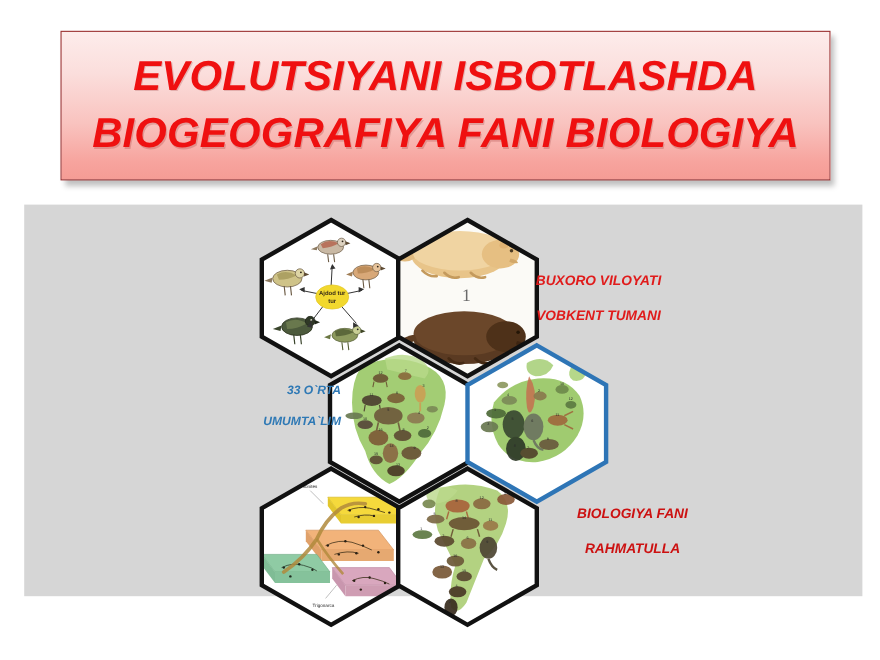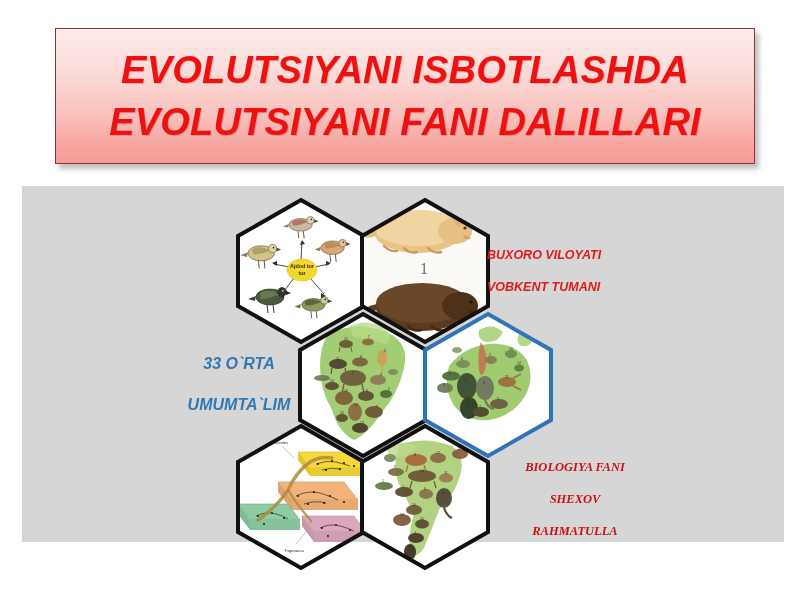--- a/index.html
+++ b/index.html
@@ -88,51 +88,50 @@
     font-weight: bold;
     font-style: italic;
     line-height: 1.28;
     white-space: pre-line;
   }
   #label-buxoro {
     left: 487px;
     top: 231px;
     color: #e01b1b;
     font-size: 12.5px;
-    text-align: left;
+    text-align: center;
   }
   #label-maktab {
     left: 168px;
     top: 334px;
     width: 142px;
     color: #2f79b5;
-    font-size: 16px;
-    text-align: center;
+    font-size: 11px;
+    text-align: right;
   }
   #label-teacher {
     left: 495px;
     top: 443px;
     width: 160px;
     color: #cc1111;
     font-size: 12.5px;
     text-align: center;
-    font-family: Liberation Serif, serif;
   }
 
   .tiny-label {
     font-family: "Liberation Sans", sans-serif;
     fill: #3a2d18;
   }
 </style>
 </head>
 <body>
 
 <div id="title-banner">
   <div class="title-line">EVOLUTSIYANI ISBOTLASHDA</div>
-  <div class="title-line">EVOLUTSIYANI FANI DALILLARI</div>
+  <div class="title-line">BIOGEOGRAFIYA FANI BIOLOGIYA</div>
 </div>
 
 <div id="content-panel"></div>
 
 <div class="hex" id="hex-finches">
   <svg viewBox="0 0 130 146">
     <defs>
       <clipPath id="clip-hex1">
         <polygon points="65,2 128,38 128,108 65,144 2,108 2,38"></polygon>
       </clipPath>
@@ -510,15 +509,14 @@
   <div>VOBKENT TUMANI</div>
 </div>
 
 <div class="annotation" id="label-maktab">
   <div>33 O`RTA</div>
   <div>UMUMTA`LIM</div>
 </div>
 
 <div class="annotation" id="label-teacher">
   <div>BIOLOGIYA FANI</div>
-  <div>SHEXOV</div>
   <div>RAHMATULLA</div>
 </div>
 
 </body></html>

